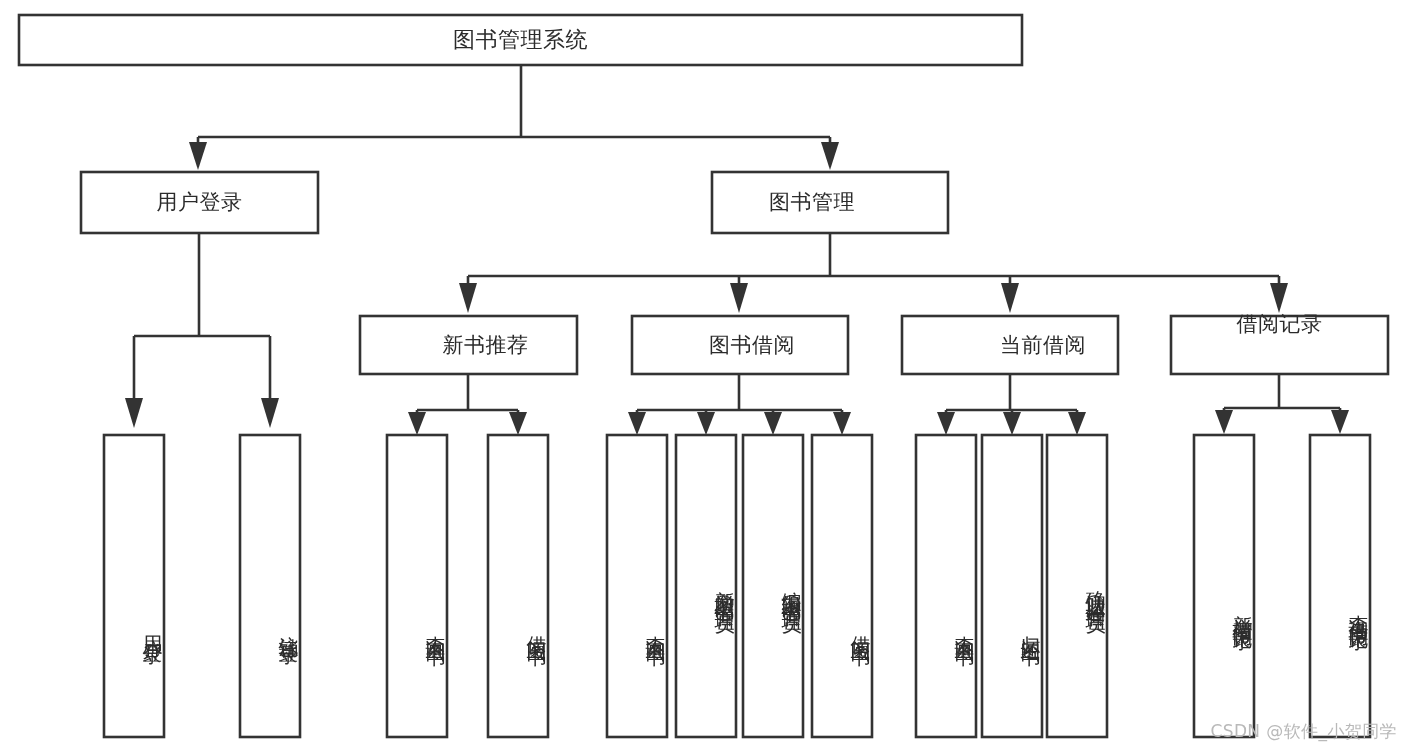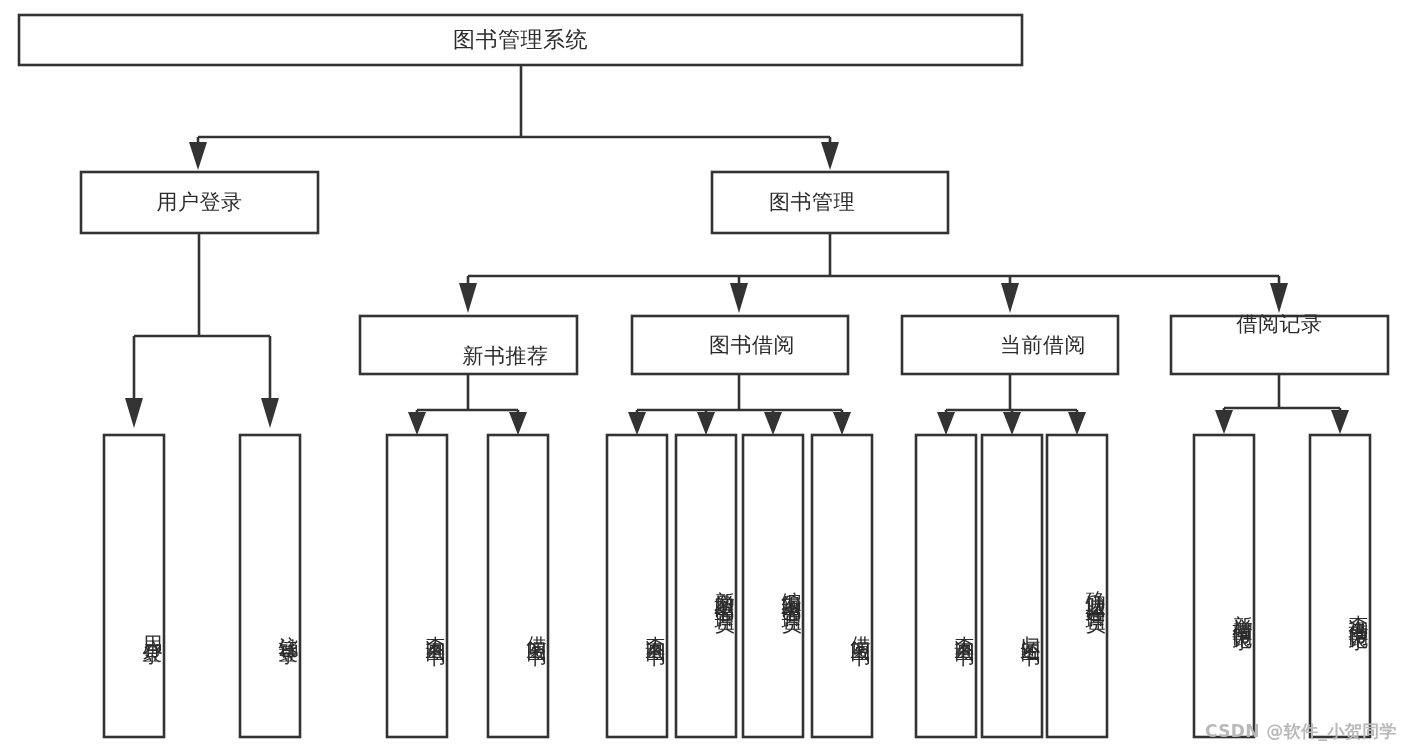--- a/index.html
+++ b/index.html
@@ -68,21 +68,20 @@
   .watermark {
     position: absolute;
     right: 8px;
     bottom: 4px;
     font-family: "DejaVu Sans", "Liberation Sans", sans-serif;
     font-size: 17px;
     color: #b9b9b9;
     letter-spacing: 0.4px;
     white-space: nowrap;
     pointer-events: none;
-    font-weight: bold;
   }
 </style>
 </head>
 <body>
 
 <div id="diagram-root">
 
   <svg id="flow-svg" viewBox="0 0 1405 747">
 
     <rect class="node-box" x="19" y="15" width="1003" height="50"></rect>
@@ -175,21 +174,21 @@
     <rect class="node-box" x="1310" y="435" width="60" height="302"></rect>
 
   </svg>
 
   <div class="node-label title-label" style="left:19px; top:15px; width:1003px; height:50px;border-radius:20px;">图书管理系统</div>
 
   <div class="node-label" style="left:81px; top:172px; width:237px; height:61px;">用户登录</div>
 
   <div class="node-label" style="left:712px; top:172px; width:200px; height:61px;">图书管理</div>
 
-  <div class="node-label" style="left:360px; top:327px; width:251px; height:58px;margin-left:20px;">新书推荐</div>
+  <div class="node-label" style="left:360px; top:316px; width:251px; height:58px;">新书推荐</div>
 
   <div class="node-label" style="left:632px; top:316px; width:216px; height:58px;margin-left:12px;">图书借阅</div>
 
   <div class="node-label" style="left:902px; top:316px; width:216px; height:58px;margin-left:33px;">当前借阅</div>
 
   <div class="node-label" style="left:1171px; top:296px; width:217px; height:56px;">借阅记录</div>
 
   <div class="node-label vertical" style="left:104px; top:513px; width:60px; height:224px;">用户登录</div>
   <div class="node-label vertical" style="left:240px; top:513px; width:60px; height:224px;">注销登录</div>
 

